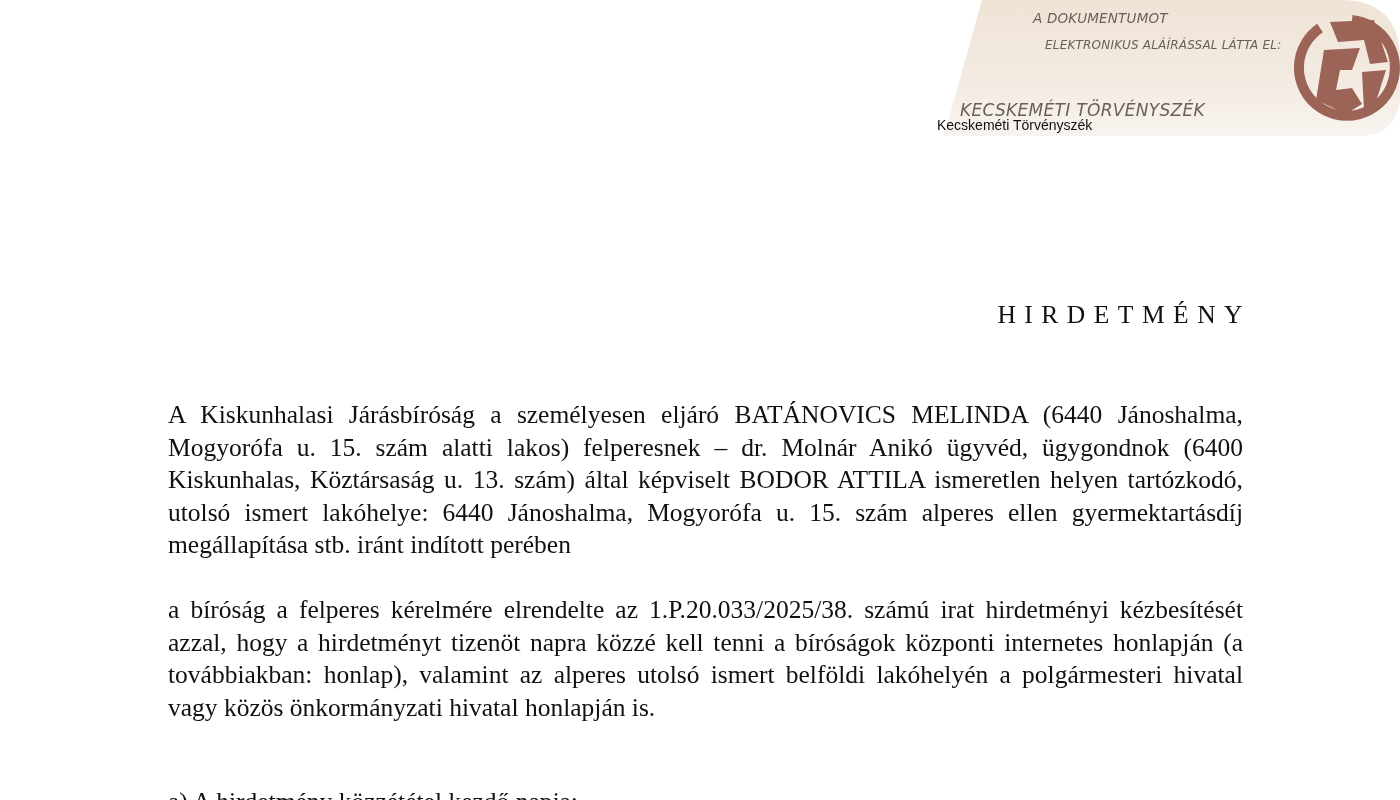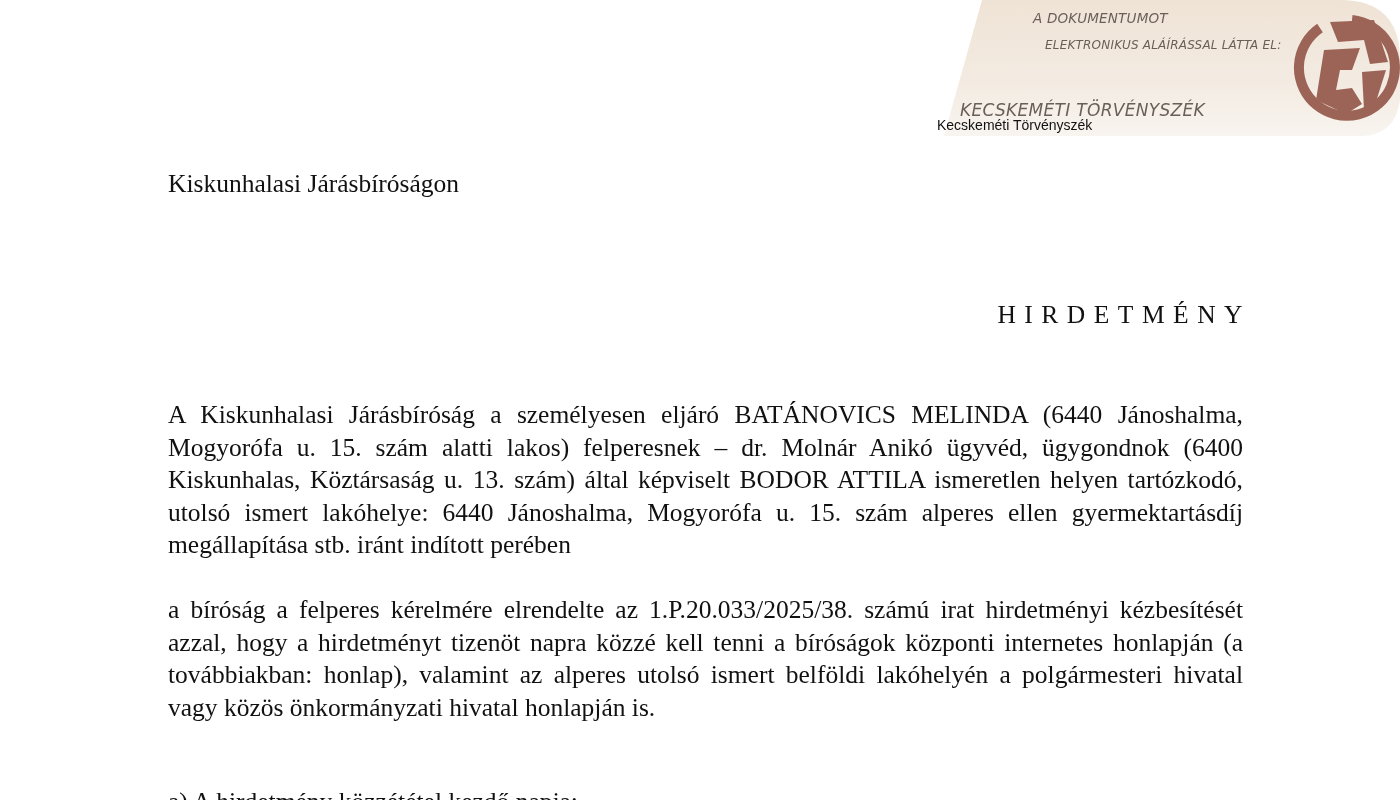--- a/index.html
+++ b/index.html
@@ -124,21 +124,20 @@
     <path d="M30,16 A48,48 0 1 0 62,8" fill="none" stroke="#9c6457" stroke-width="10"></path>
 
     <path d="M40,10 L84,8 L98,50 L80,52 L74,28 L48,30 Z" fill="#9c6457"></path>
     <path d="M26,88 L34,38 L70,36 L62,58 L50,58 L46,78 L62,76 L72,92 L56,102 Z" fill="#9c6457"></path>
     <path d="M72,60 L96,58 L84,96 L74,98 Z" fill="#9c6457"></path>
   </svg>
 </div>
 
 <div class="doc">
   <div class="header-block">
-    <span class="header-line">Kiskunhalasi Járásbíróságon</span>
   </div>
 
   <div class="title">HIRDETMÉNY</div>
 
   <p class="para para-1" style="margin:0;">A Kiskunhalasi Járásbíróság a személyesen eljáró BATÁNOVICS MELINDA (6440 Jánoshalma, Mogyorófa u. 15. szám alatti lakos) felperesnek – dr. Molnár Anikó ügyvéd, ügygondnok (6400 Kiskunhalas, Köztársaság u. 13. szám) által képviselt BODOR ATTILA ismeretlen helyen tartózkodó, utolsó ismert lakóhelye: 6440 Jánoshalma, Mogyorófa u. 15. szám alperes ellen gyermektartásdíj megállapítása stb. iránt indított perében</p>
 
   <p class="para para-2" style="margin:0;">
     <span>a bíróság a felperes kérelmére elrendelte az 1.P.20.033/2025/38. számú irat hirdetményi kézbesítését azzal, hogy a hirdetményt tizenöt napra </span><span class="bold">közzé kell tenni a bíróságok központi internetes honlapján (a továbbiakban: honlap), valamint az alperes utolsó ismert belföldi lakóhelyén a polgármesteri hivatal vagy közös önkormányzati hivatal honlapján is.</span>
   </p>
 

